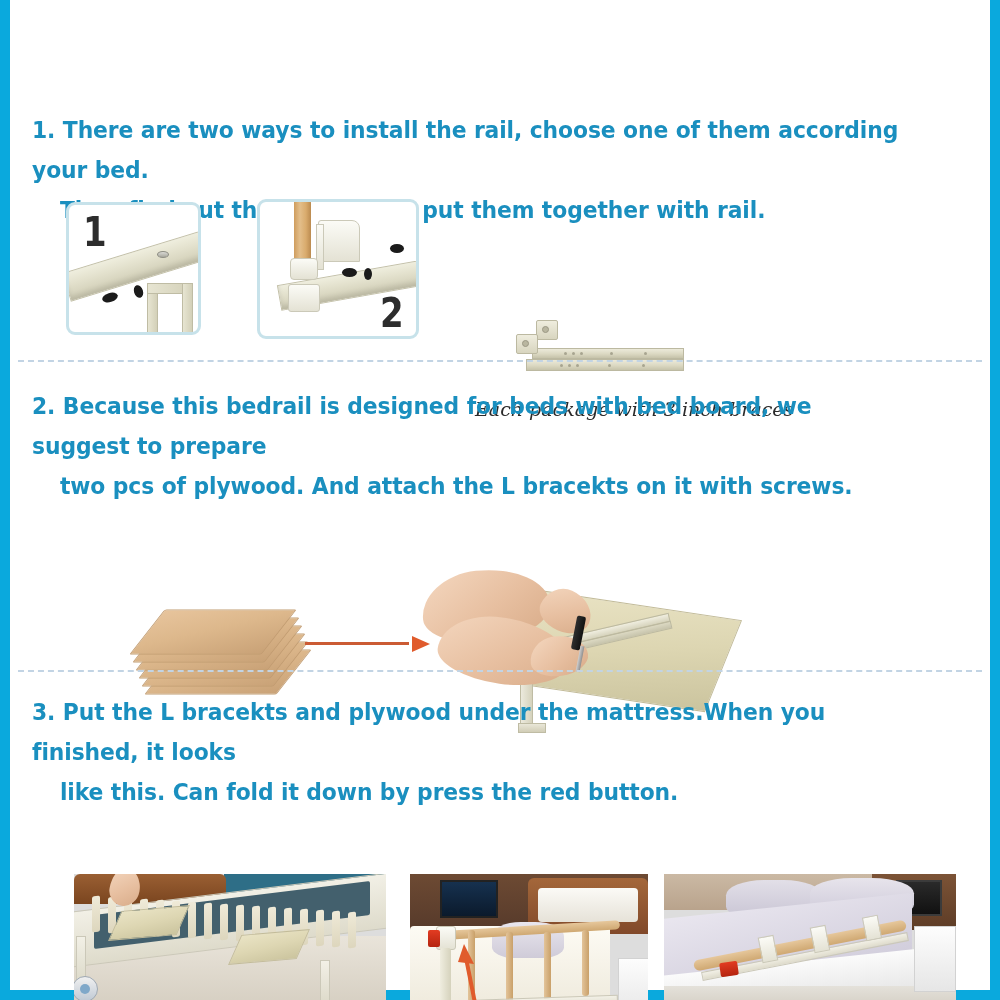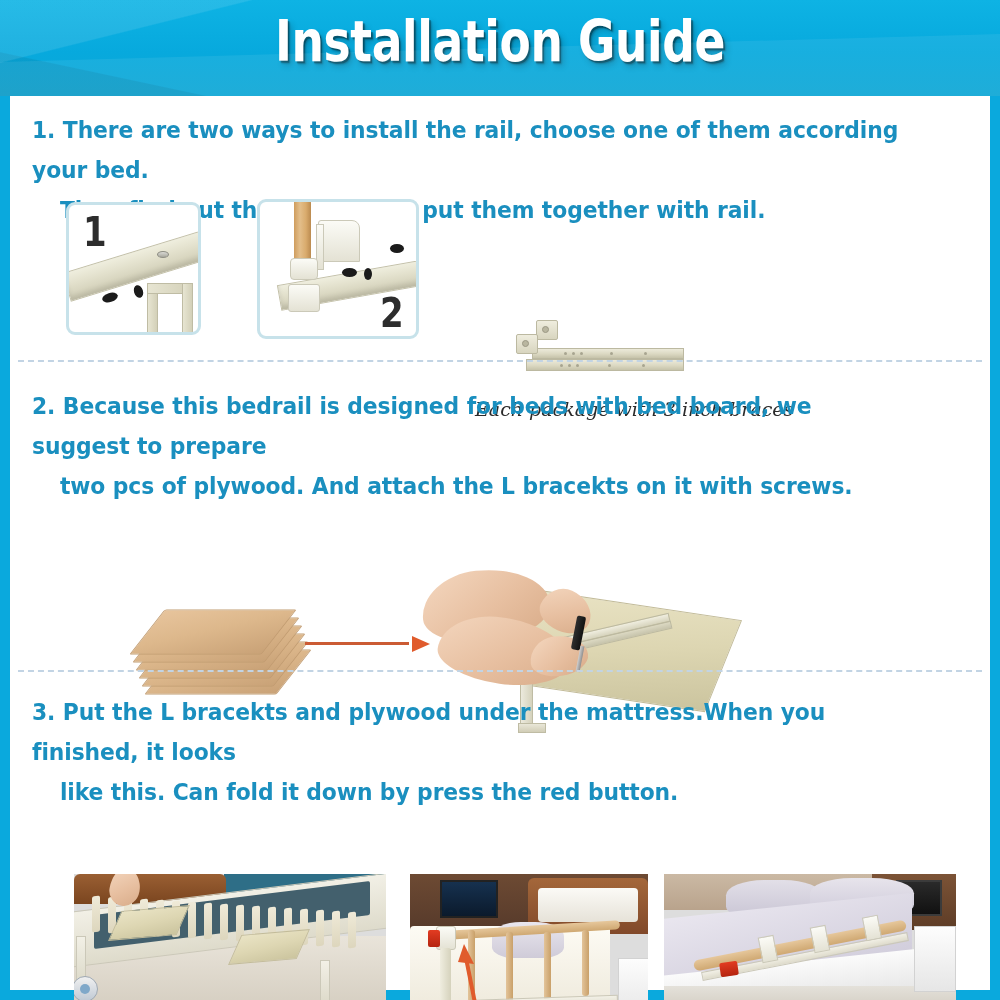--- a/index.html
+++ b/index.html
@@ -240,23 +240,20 @@
   .furniture { position:absolute; background: linear-gradient(180deg,#fdfdfd,#e6e6e6); border:1px solid #d2d2d2; }
   .headboard { position:absolute; background: linear-gradient(180deg,#8a4d27,#6d3a1c); border-radius:6px 6px 0 0; }
   .floor { position:absolute; background: linear-gradient(180deg,#e9e4da,#d7d0c3); }
   .wallblue { position:absolute; background:#2e6e87; }
 </style>
 </head>
 <body>
 
 <div class="page">
 
-  <div class="header">
-    <div class="header-title">Installation Guide</div>
-  </div>
 
   <div class="body">
 
     <div class="step-text s1-text">
       <span>1. There are two ways to install the rail, choose one of them according your bed.</span>
       <span class="l2">Then find out the L brackets, put them together with rail.</span>
     </div>
 
     <div class="photo-panel panel1">
       <div class="panel-num">1</div>

